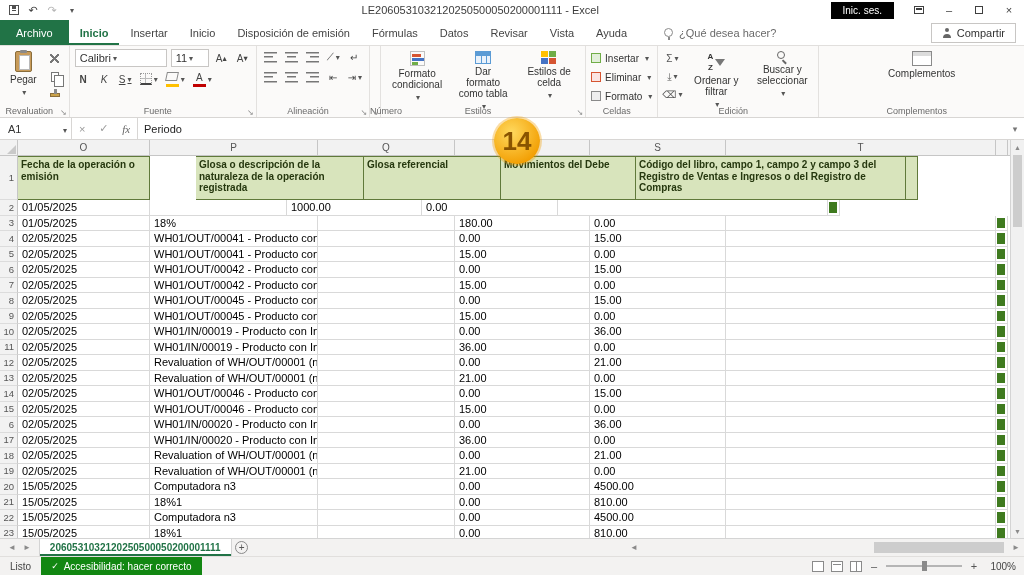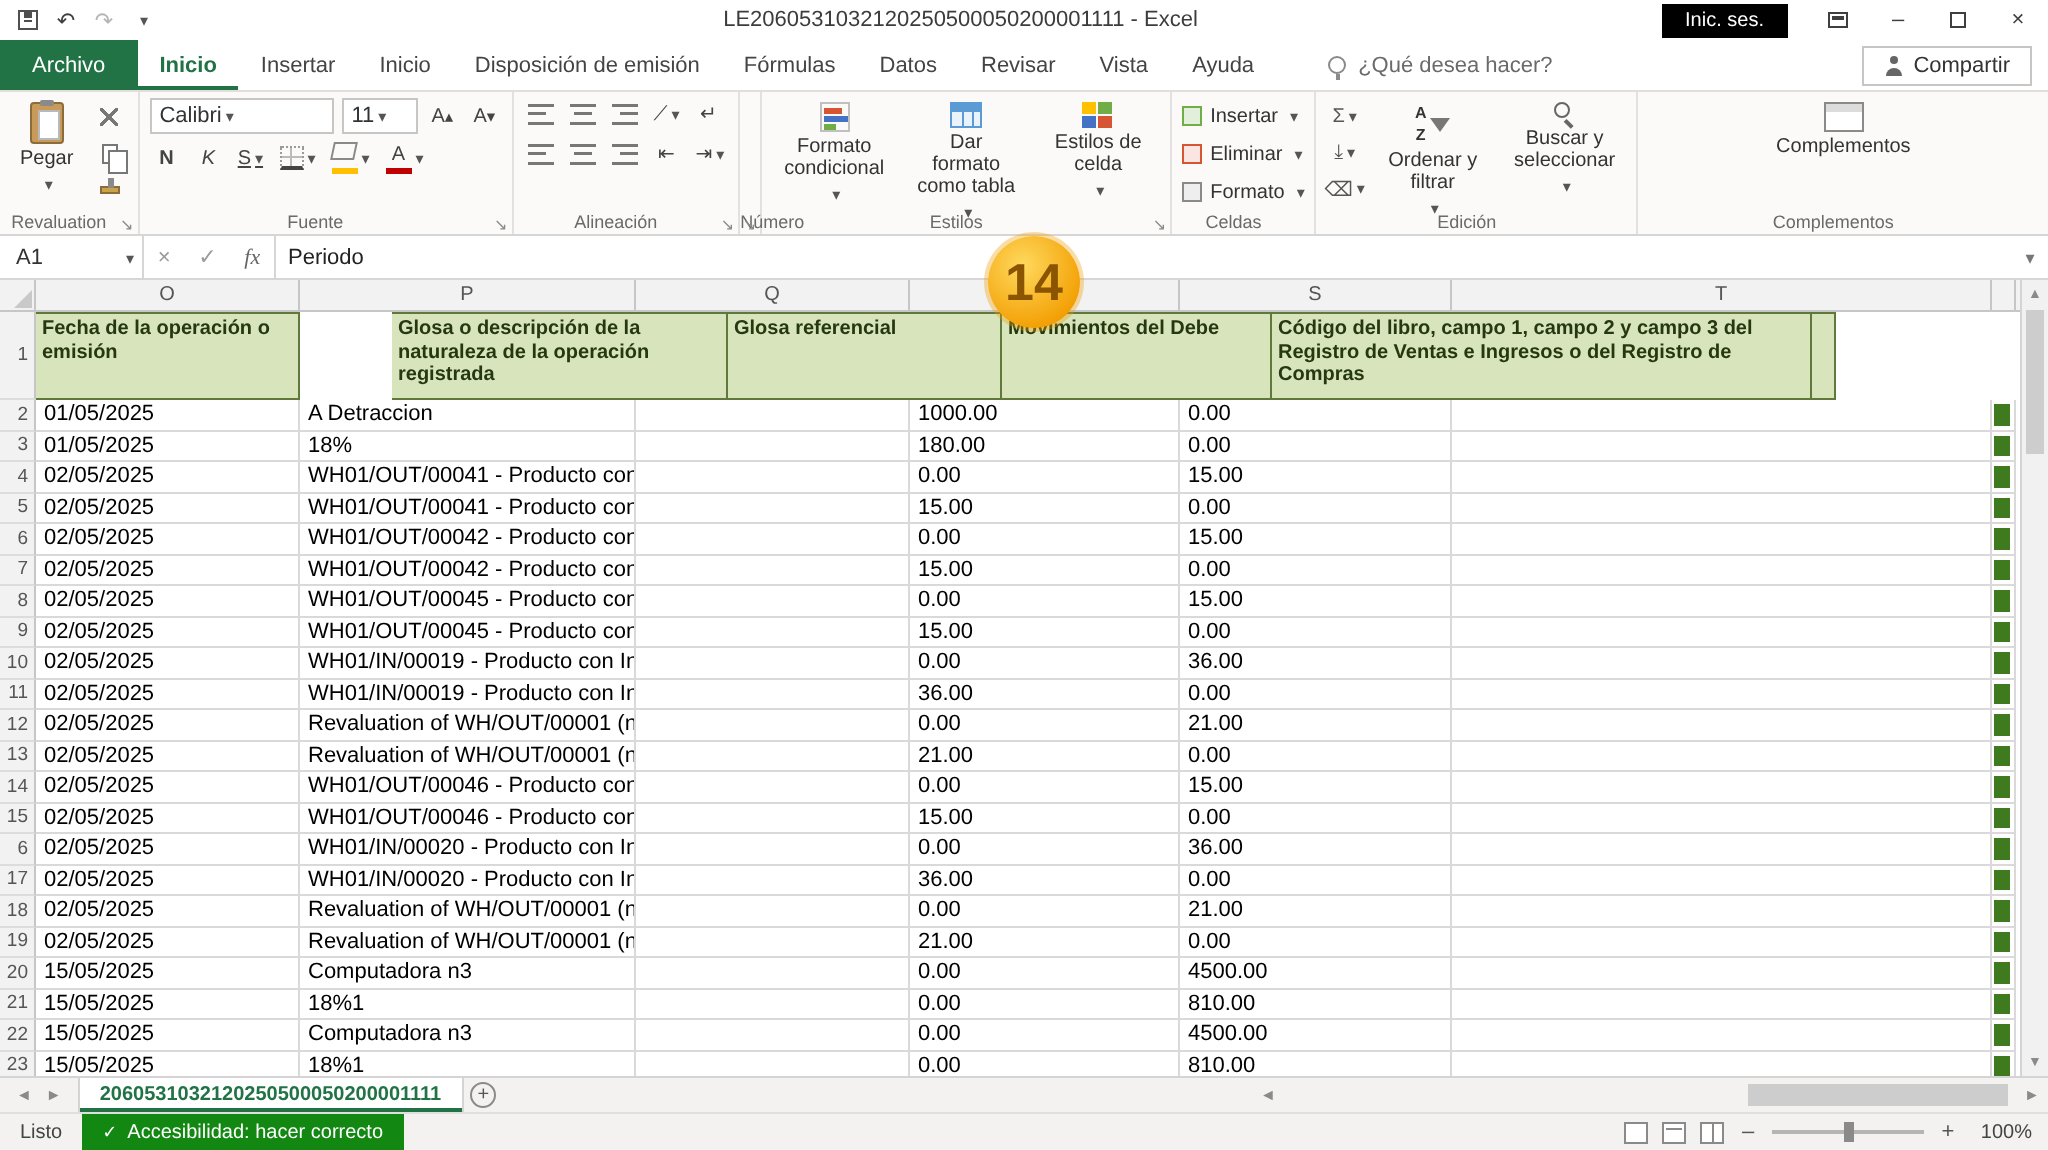--- a/index.html
+++ b/index.html
@@ -377,21 +377,20 @@
             <div class="hcell" style="width: 132px;">Fecha de la operación o emisión</div>
             <div class="hcell" style="width: 168px; margin-left: 46px;">Glosa o descripción de la naturaleza de la operación registrada</div>
             <div class="hcell" style="width: 137px;">Glosa referencial</div>
             <div class="hcell" style="width: 135px;">Movimientos del Debe</div>
             <div class="hcell" style="width: 270px;">Código del libro, campo 1, campo 2 y campo 3 del Registro de Ventas e Ingresos o del Registro de Compras</div>
             <div class="hcell partial" style="width: 12px;"></div>
           </div>
           <div class="gridrow">
             <div class="rownum">2</div>
             <div class="cell" style="width: 132px;">01/05/2025</div>
-            <div class="cell" style="width: 168px;">A Detraccion</div>
             <div class="cell" style="width: 137px;"></div>
             <div class="cell" style="width: 135px;">1000.00</div>
             <div class="cell" style="width: 136px;">0.00</div>
             <div class="cell" style="width: 270px;"></div>
             <div class="cell gmark" style="width: 12px;"></div>
           </div>
           <div class="gridrow">
             <div class="rownum">3</div>
             <div class="cell" style="width: 132px;">01/05/2025</div>
             <div class="cell" style="width: 168px;">18%</div>

